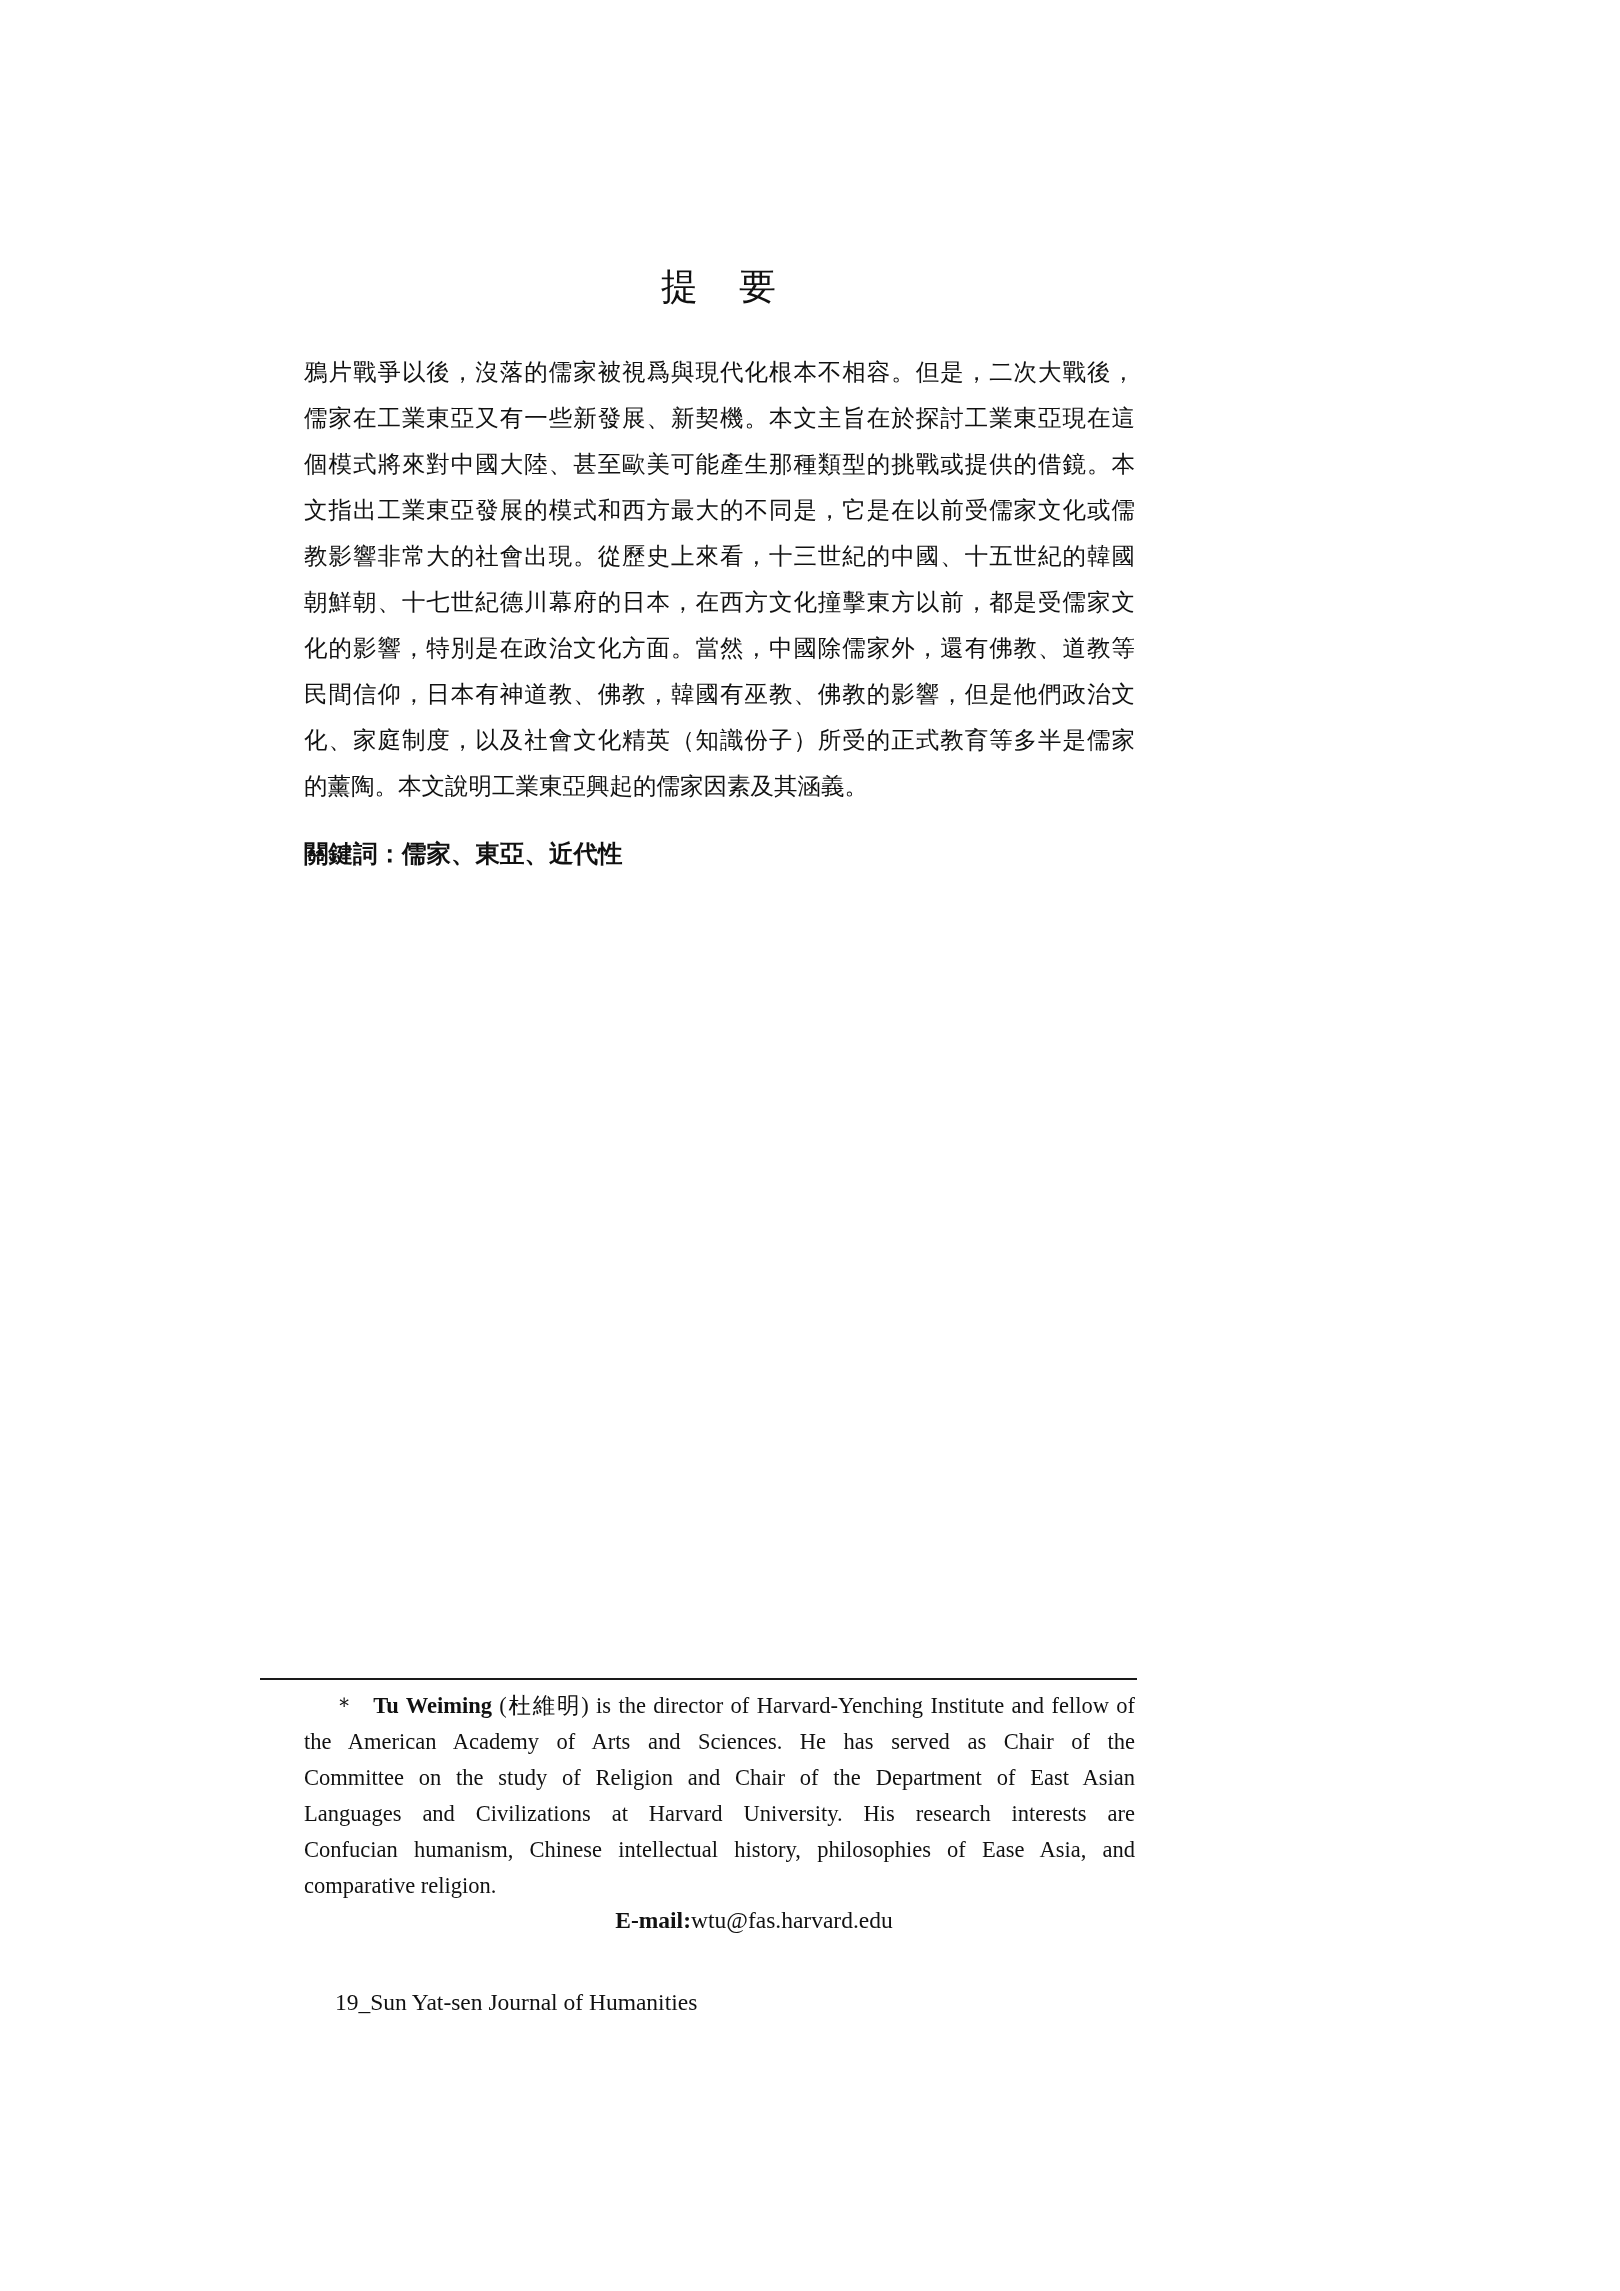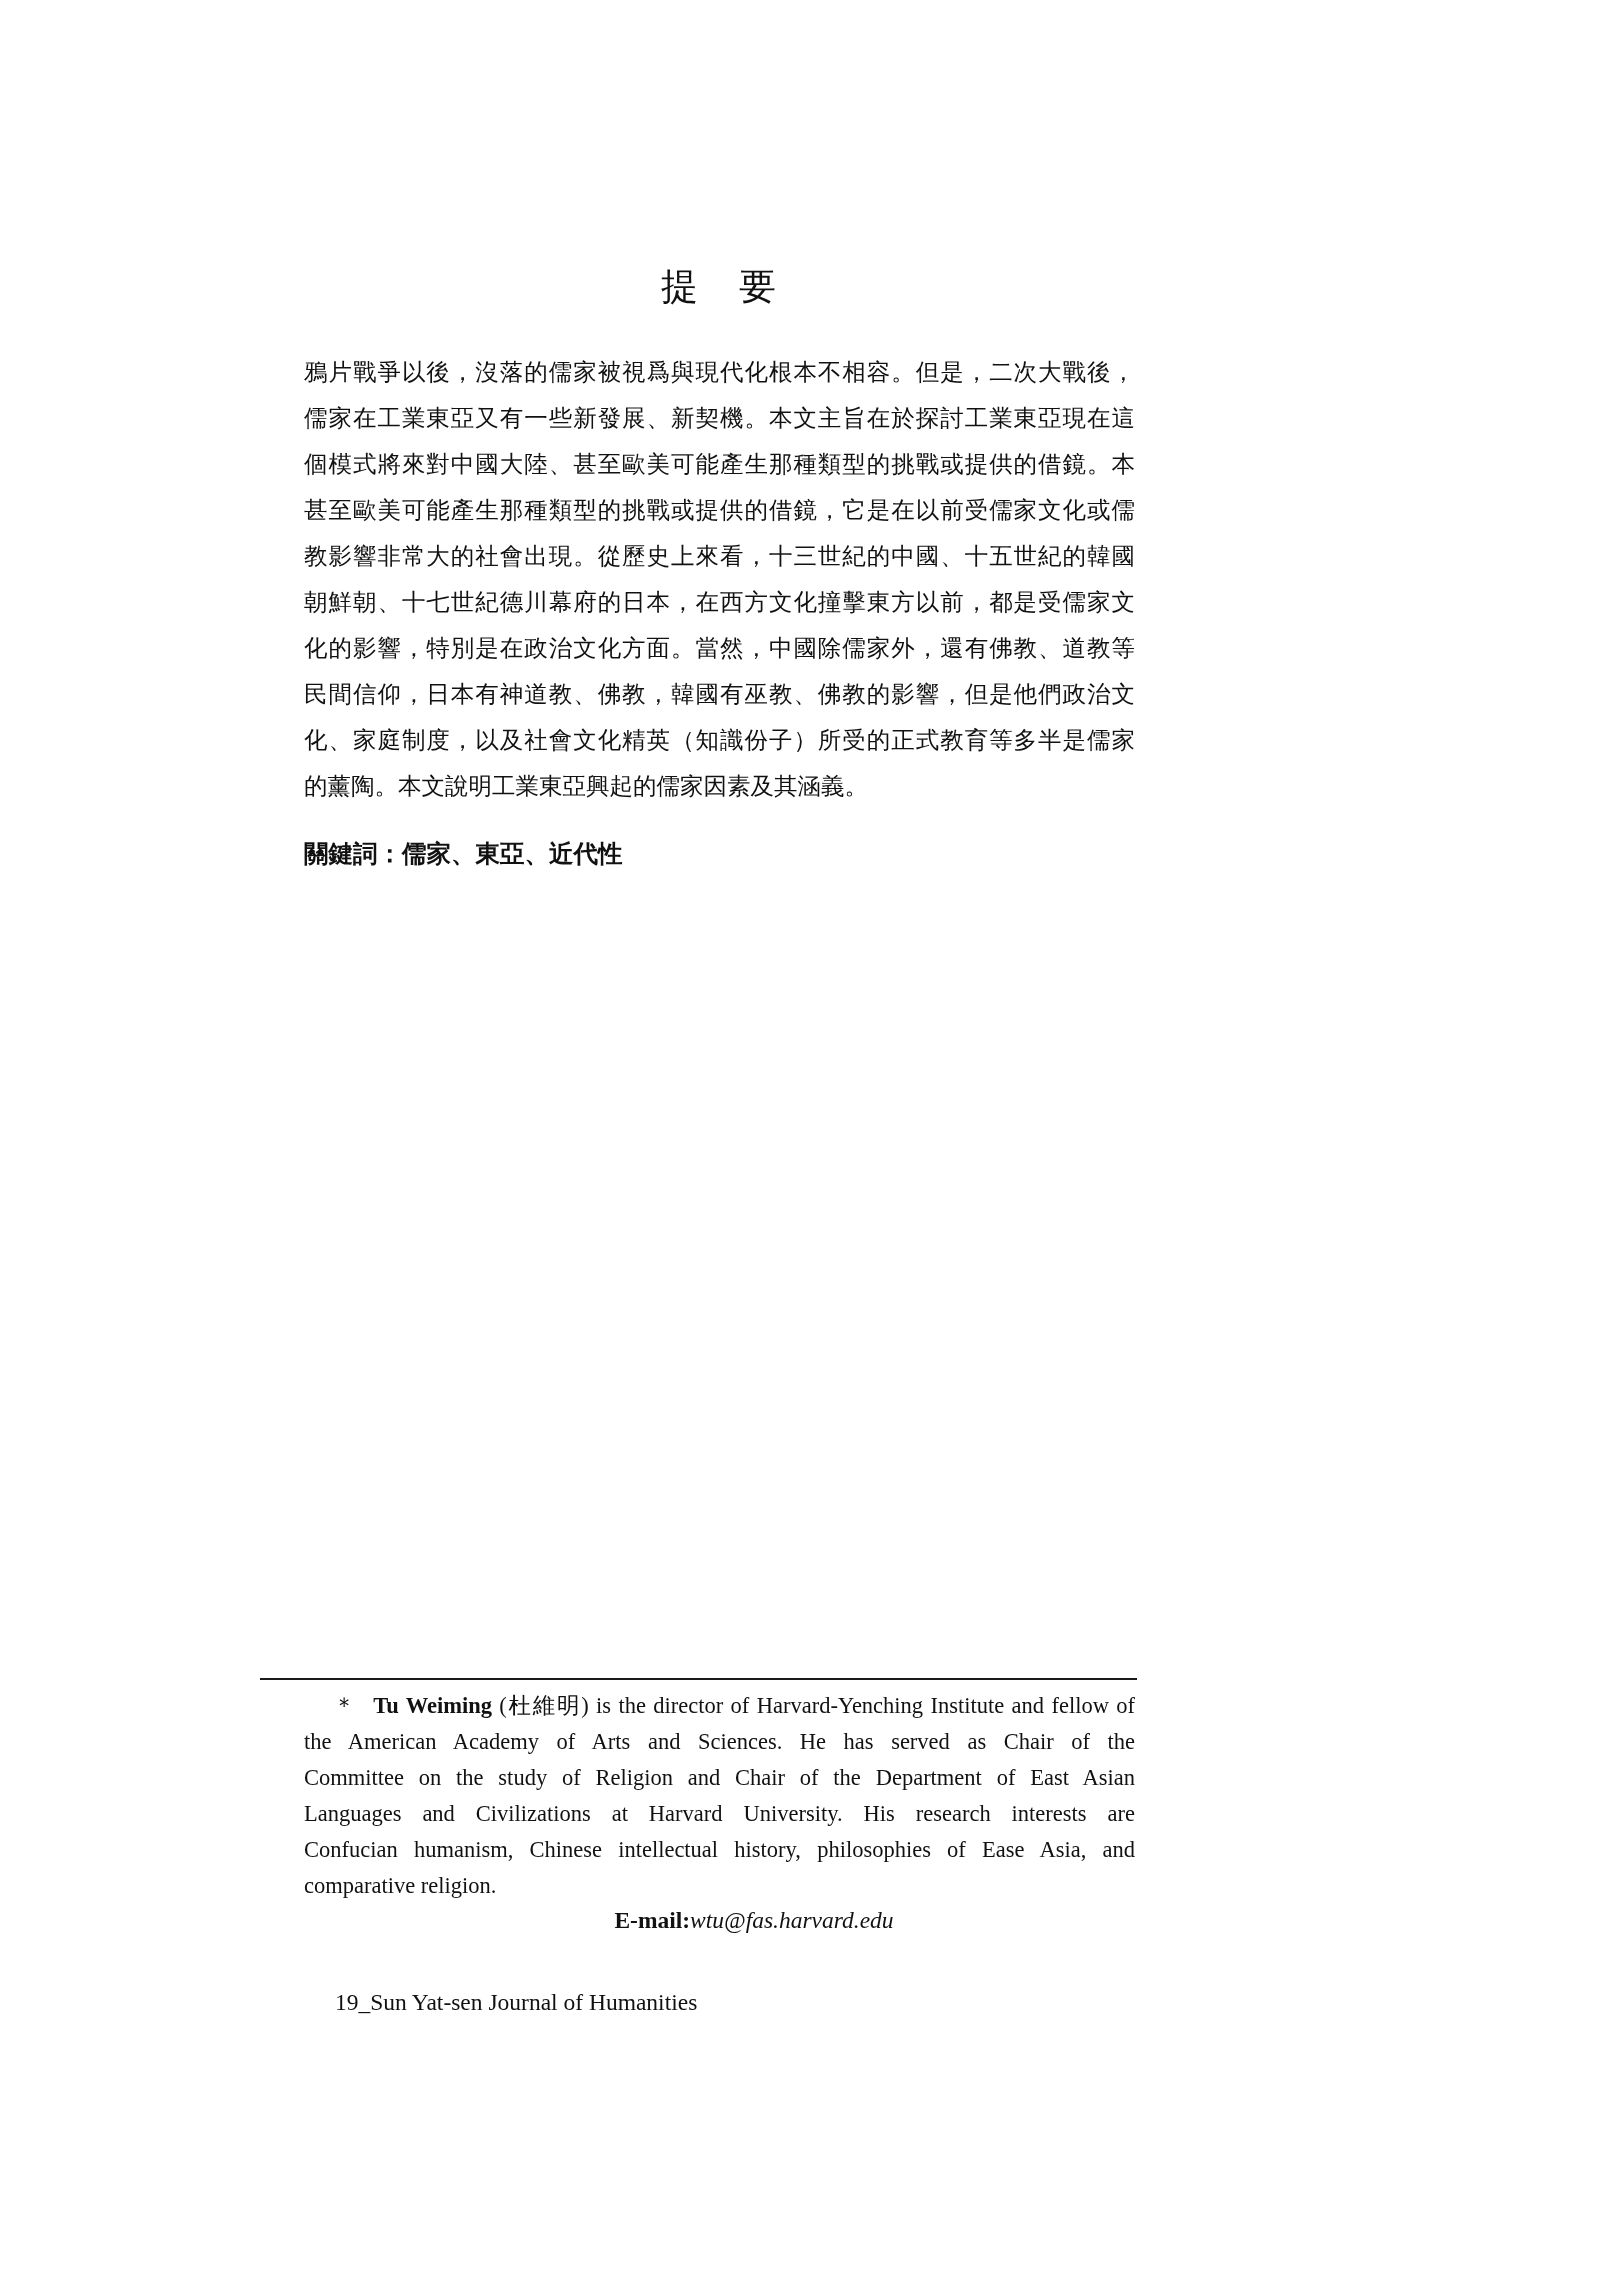--- a/index.html
+++ b/index.html
@@ -100,21 +100,20 @@
     text-align: center;
     padding-left: 69px;
     box-sizing: border-box;
     font-size: 23.5px;
     line-height: 31px;
   }
   .email-label {
     font-weight: 700;
   }
   .email-address {
-    font-style: italic;
   }
   .page-footer {
     position: absolute;
     top: 1988px;
     left: 304px;
     font-size: 23.5px;
     line-height: 29px;
     margin-left: 31px;
   }
 </style>
@@ -122,21 +121,21 @@
 <body>
 
 <div class="page">
 
   <div class="doc-title">提　要</div>
 
   <div class="abstract">
     <div class="abstract-line">鴉片戰爭以後，沒落的儒家被視爲與現代化根本不相容。但是，二次大戰後，</div>
     <div class="abstract-line">儒家在工業東亞又有一些新發展、新契機。本文主旨在於探討工業東亞現在這</div>
     <div class="abstract-line">個模式將來對中國大陸、甚至歐美可能產生那種類型的挑戰或提供的借鏡。本</div>
-    <div class="abstract-line">甚至歐美可能產生那種類型的挑戰或提供的借鏡，它是在以前受儒家文化或儒</div>
+    <div class="abstract-line">文指出工業東亞發展的模式和西方最大的不同是，它是在以前受儒家文化或儒</div>
     <div class="abstract-line">教影響非常大的社會出現。從歷史上來看，十三世紀的中國、十五世紀的韓國</div>
     <div class="abstract-line">朝鮮朝、十七世紀德川幕府的日本，在西方文化撞擊東方以前，都是受儒家文</div>
     <div class="abstract-line">化的影響，特別是在政治文化方面。當然，中國除儒家外，還有佛教、道教等</div>
     <div class="abstract-line">民間信仰，日本有神道教、佛教，韓國有巫教、佛教的影響，但是他們政治文</div>
     <div class="abstract-line">化、家庭制度，以及社會文化精英（知識份子）所受的正式教育等多半是儒家</div>
     <div class="abstract-line final">的薰陶。本文說明工業東亞興起的儒家因素及其涵義。</div>
   </div>
 
   <div class="keywords">關鍵詞：儒家、東亞、近代性</div>
 

